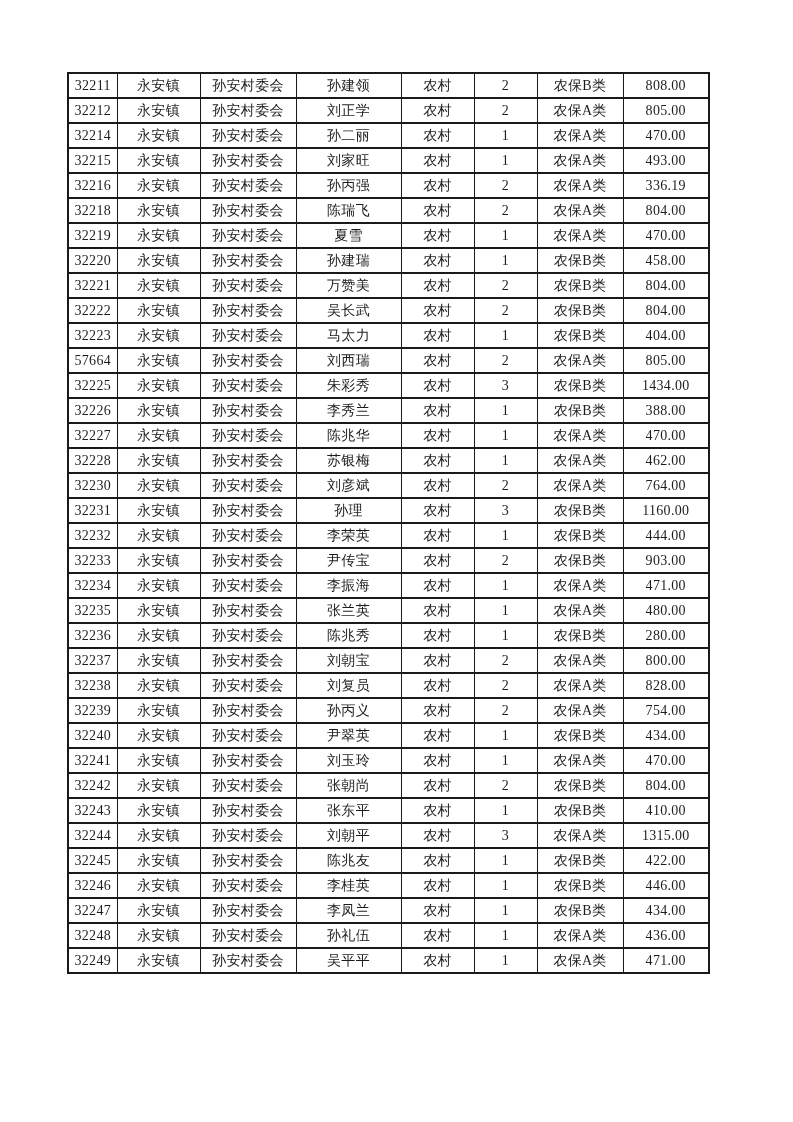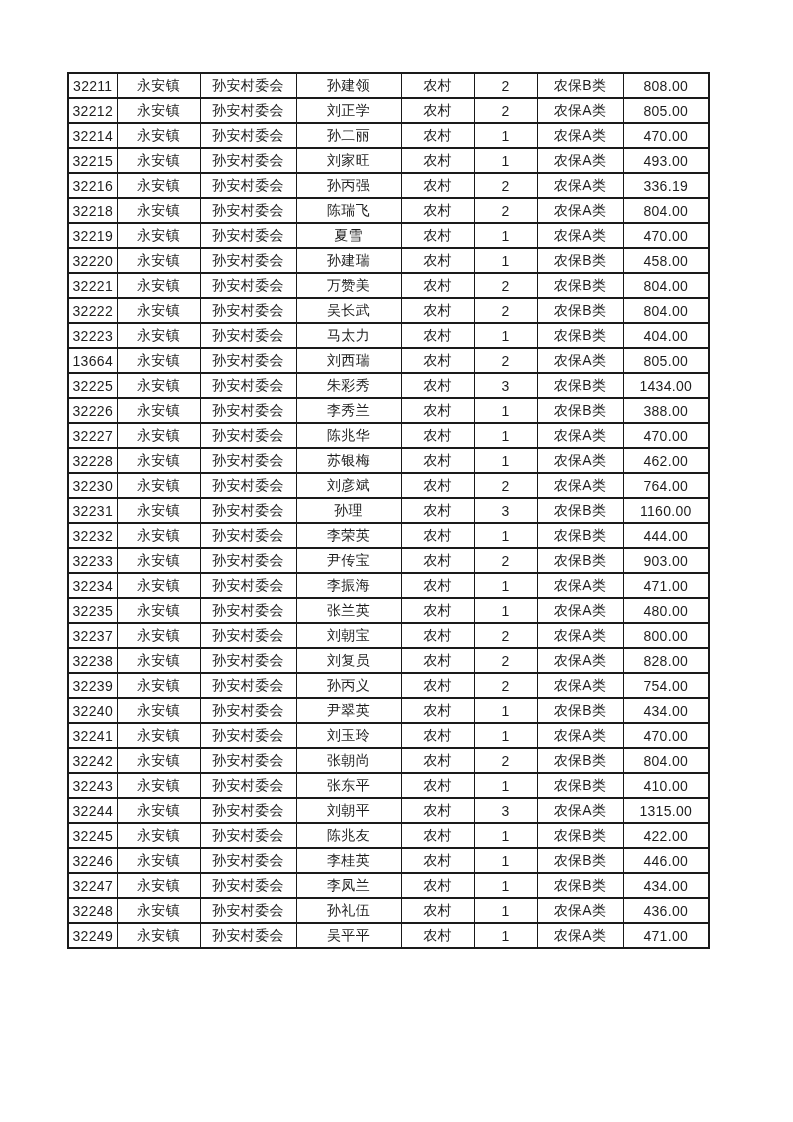--- a/index.html
+++ b/index.html
@@ -6,21 +6,21 @@
     margin: 0;
     padding: 0;
     background: #ffffff;
   }
   .page {
     position: relative;
     width: 775px;
     height: 1122px;
     background: var(--page-bg, #ffffff);
     overflow: hidden;
-    font-family: Liberation Sans, sans-serif;
+    font-family: Liberation Serif, serif;
   }
   table.roster {
     position: absolute;
     left: 67px;
     top: 72px;
     width: 641px;
     border-collapse: collapse;
     table-layout: fixed;
     border: 2px solid var(--border-color, #1a1a1a);
   }
@@ -160,21 +160,21 @@
           <td>32223</td>
           <td>永安镇</td>
           <td>孙安村委会</td>
           <td>马太力</td>
           <td>农村</td>
           <td>1</td>
           <td>农保B类</td>
           <td>404.00</td>
         </tr>
         <tr>
-          <td>13664</td>
+          <td>57664</td>
           <td>永安镇</td>
           <td>孙安村委会</td>
           <td>刘西瑞</td>
           <td>农村</td>
           <td>2</td>
           <td>农保A类</td>
           <td>805.00</td>
         </tr>
         <tr>
           <td>32225</td>
@@ -268,20 +268,30 @@
         </tr>
         <tr>
           <td>32235</td>
           <td>永安镇</td>
           <td>孙安村委会</td>
           <td>张兰英</td>
           <td>农村</td>
           <td>1</td>
           <td>农保A类</td>
           <td>480.00</td>
+        </tr>
+        <tr>
+          <td>32236</td>
+          <td>永安镇</td>
+          <td>孙安村委会</td>
+          <td>陈兆秀</td>
+          <td>农村</td>
+          <td>1</td>
+          <td>农保B类</td>
+          <td>280.00</td>
         </tr>
         <tr>
           <td>32237</td>
           <td>永安镇</td>
           <td>孙安村委会</td>
           <td>刘朝宝</td>
           <td>农村</td>
           <td>2</td>
           <td>农保A类</td>
           <td>800.00</td>

